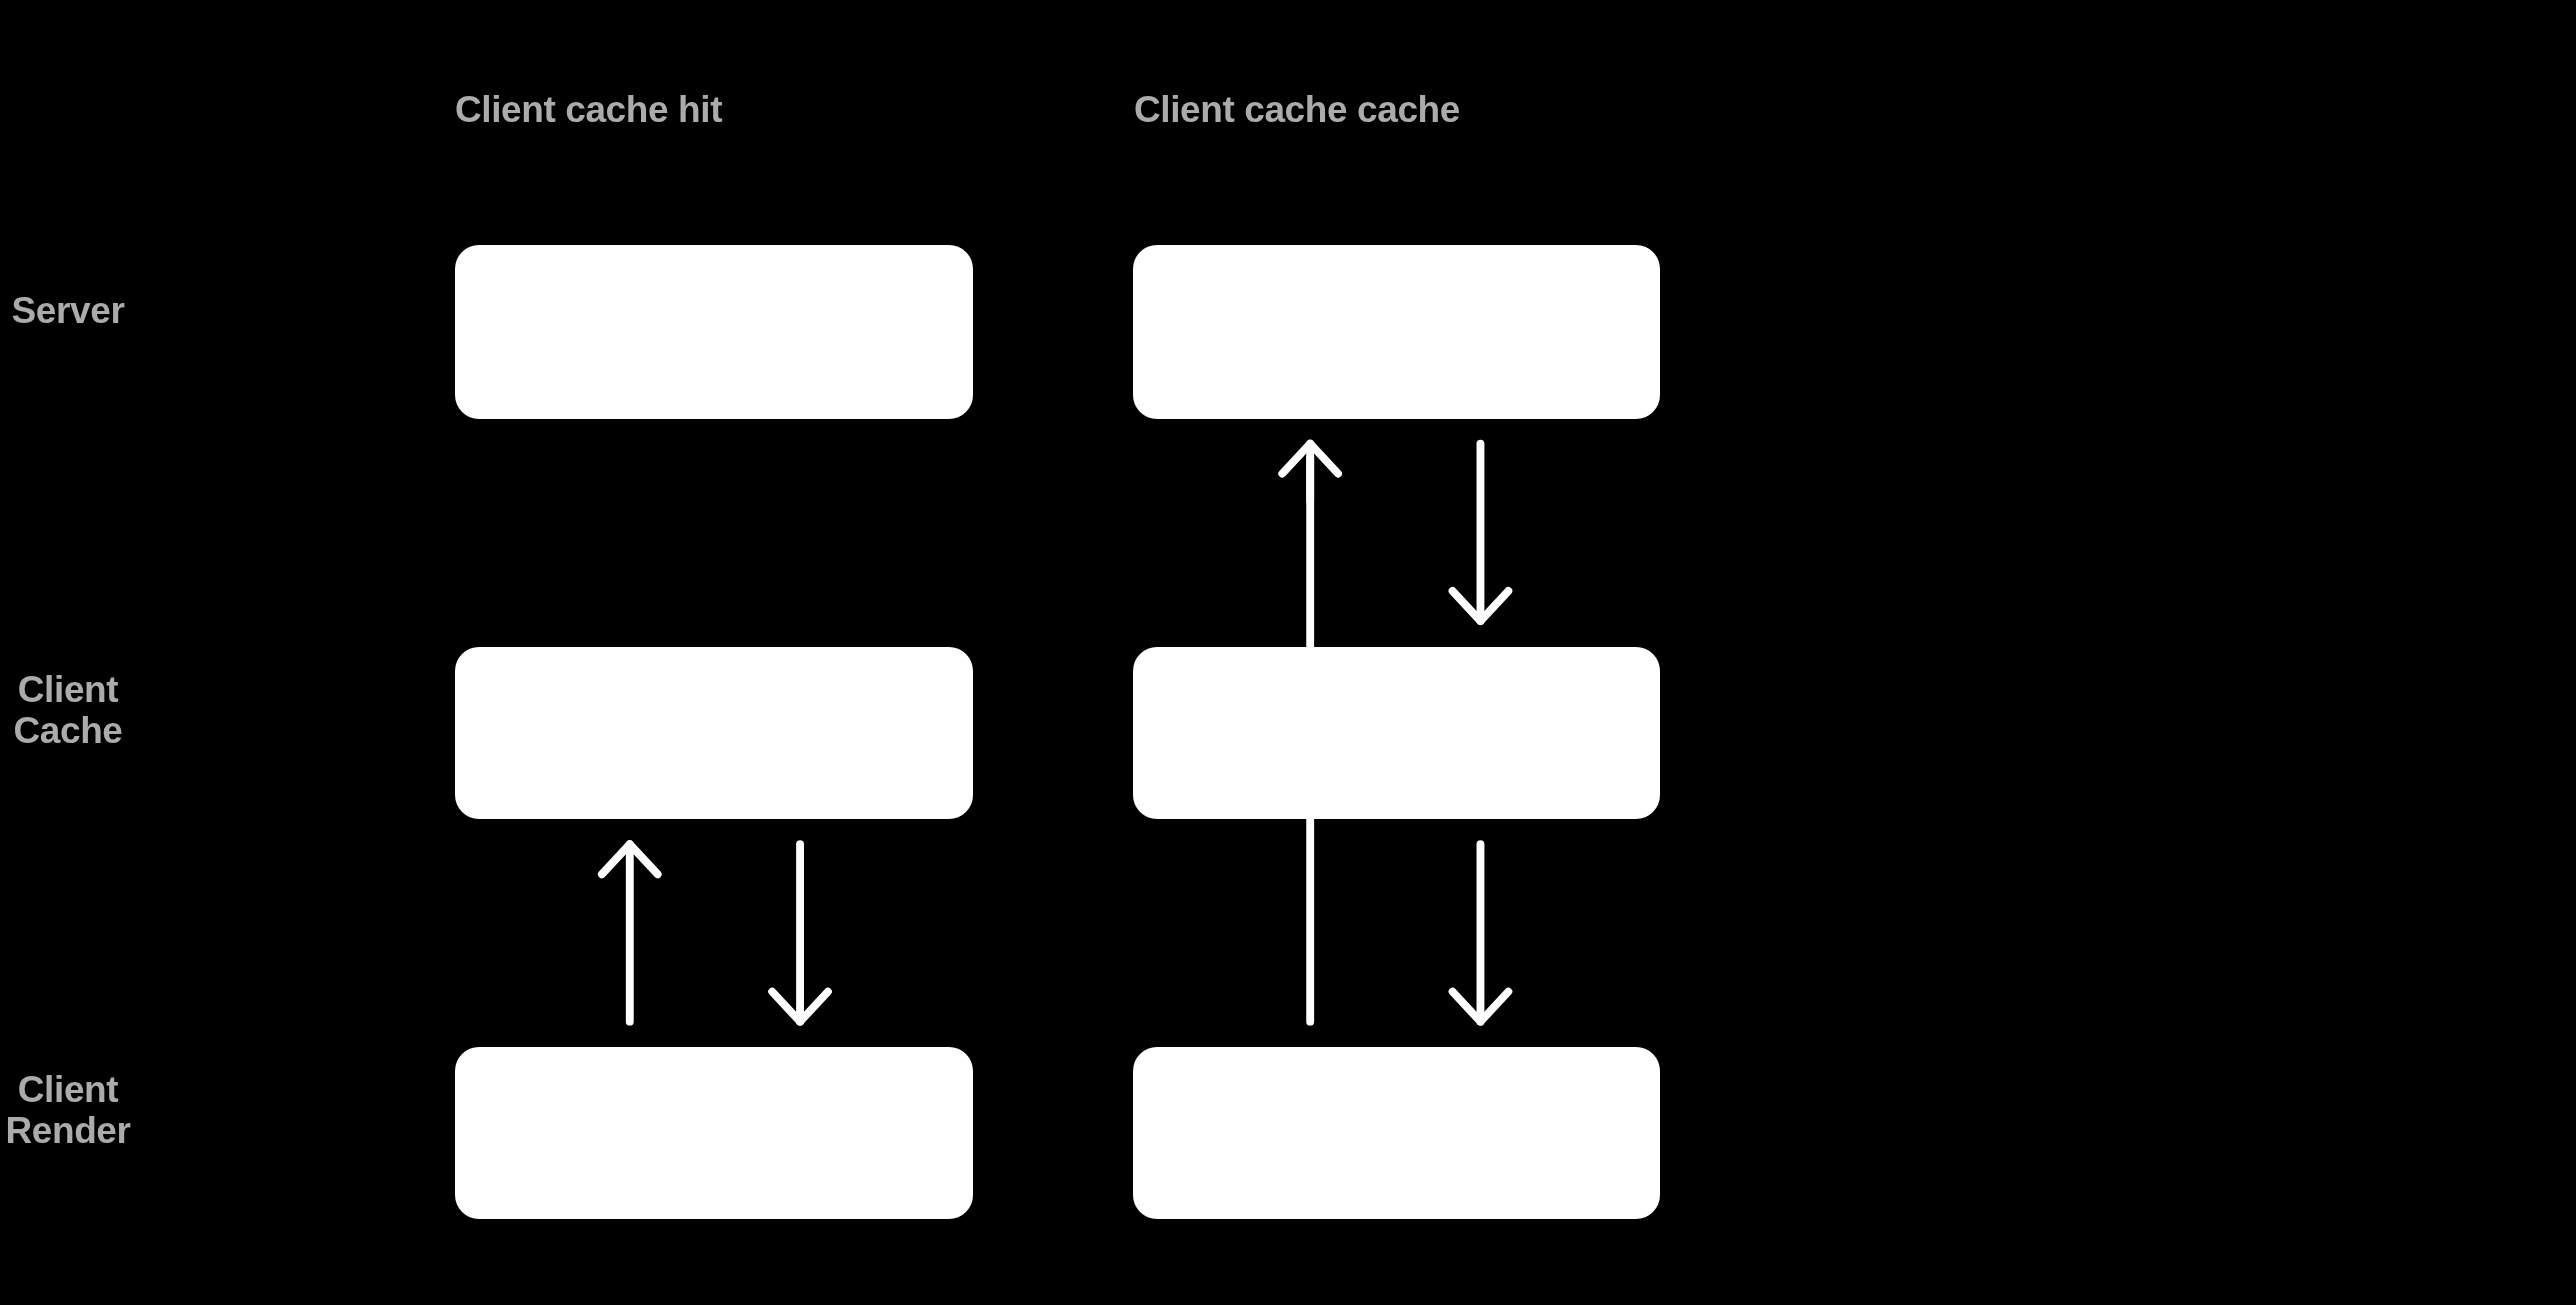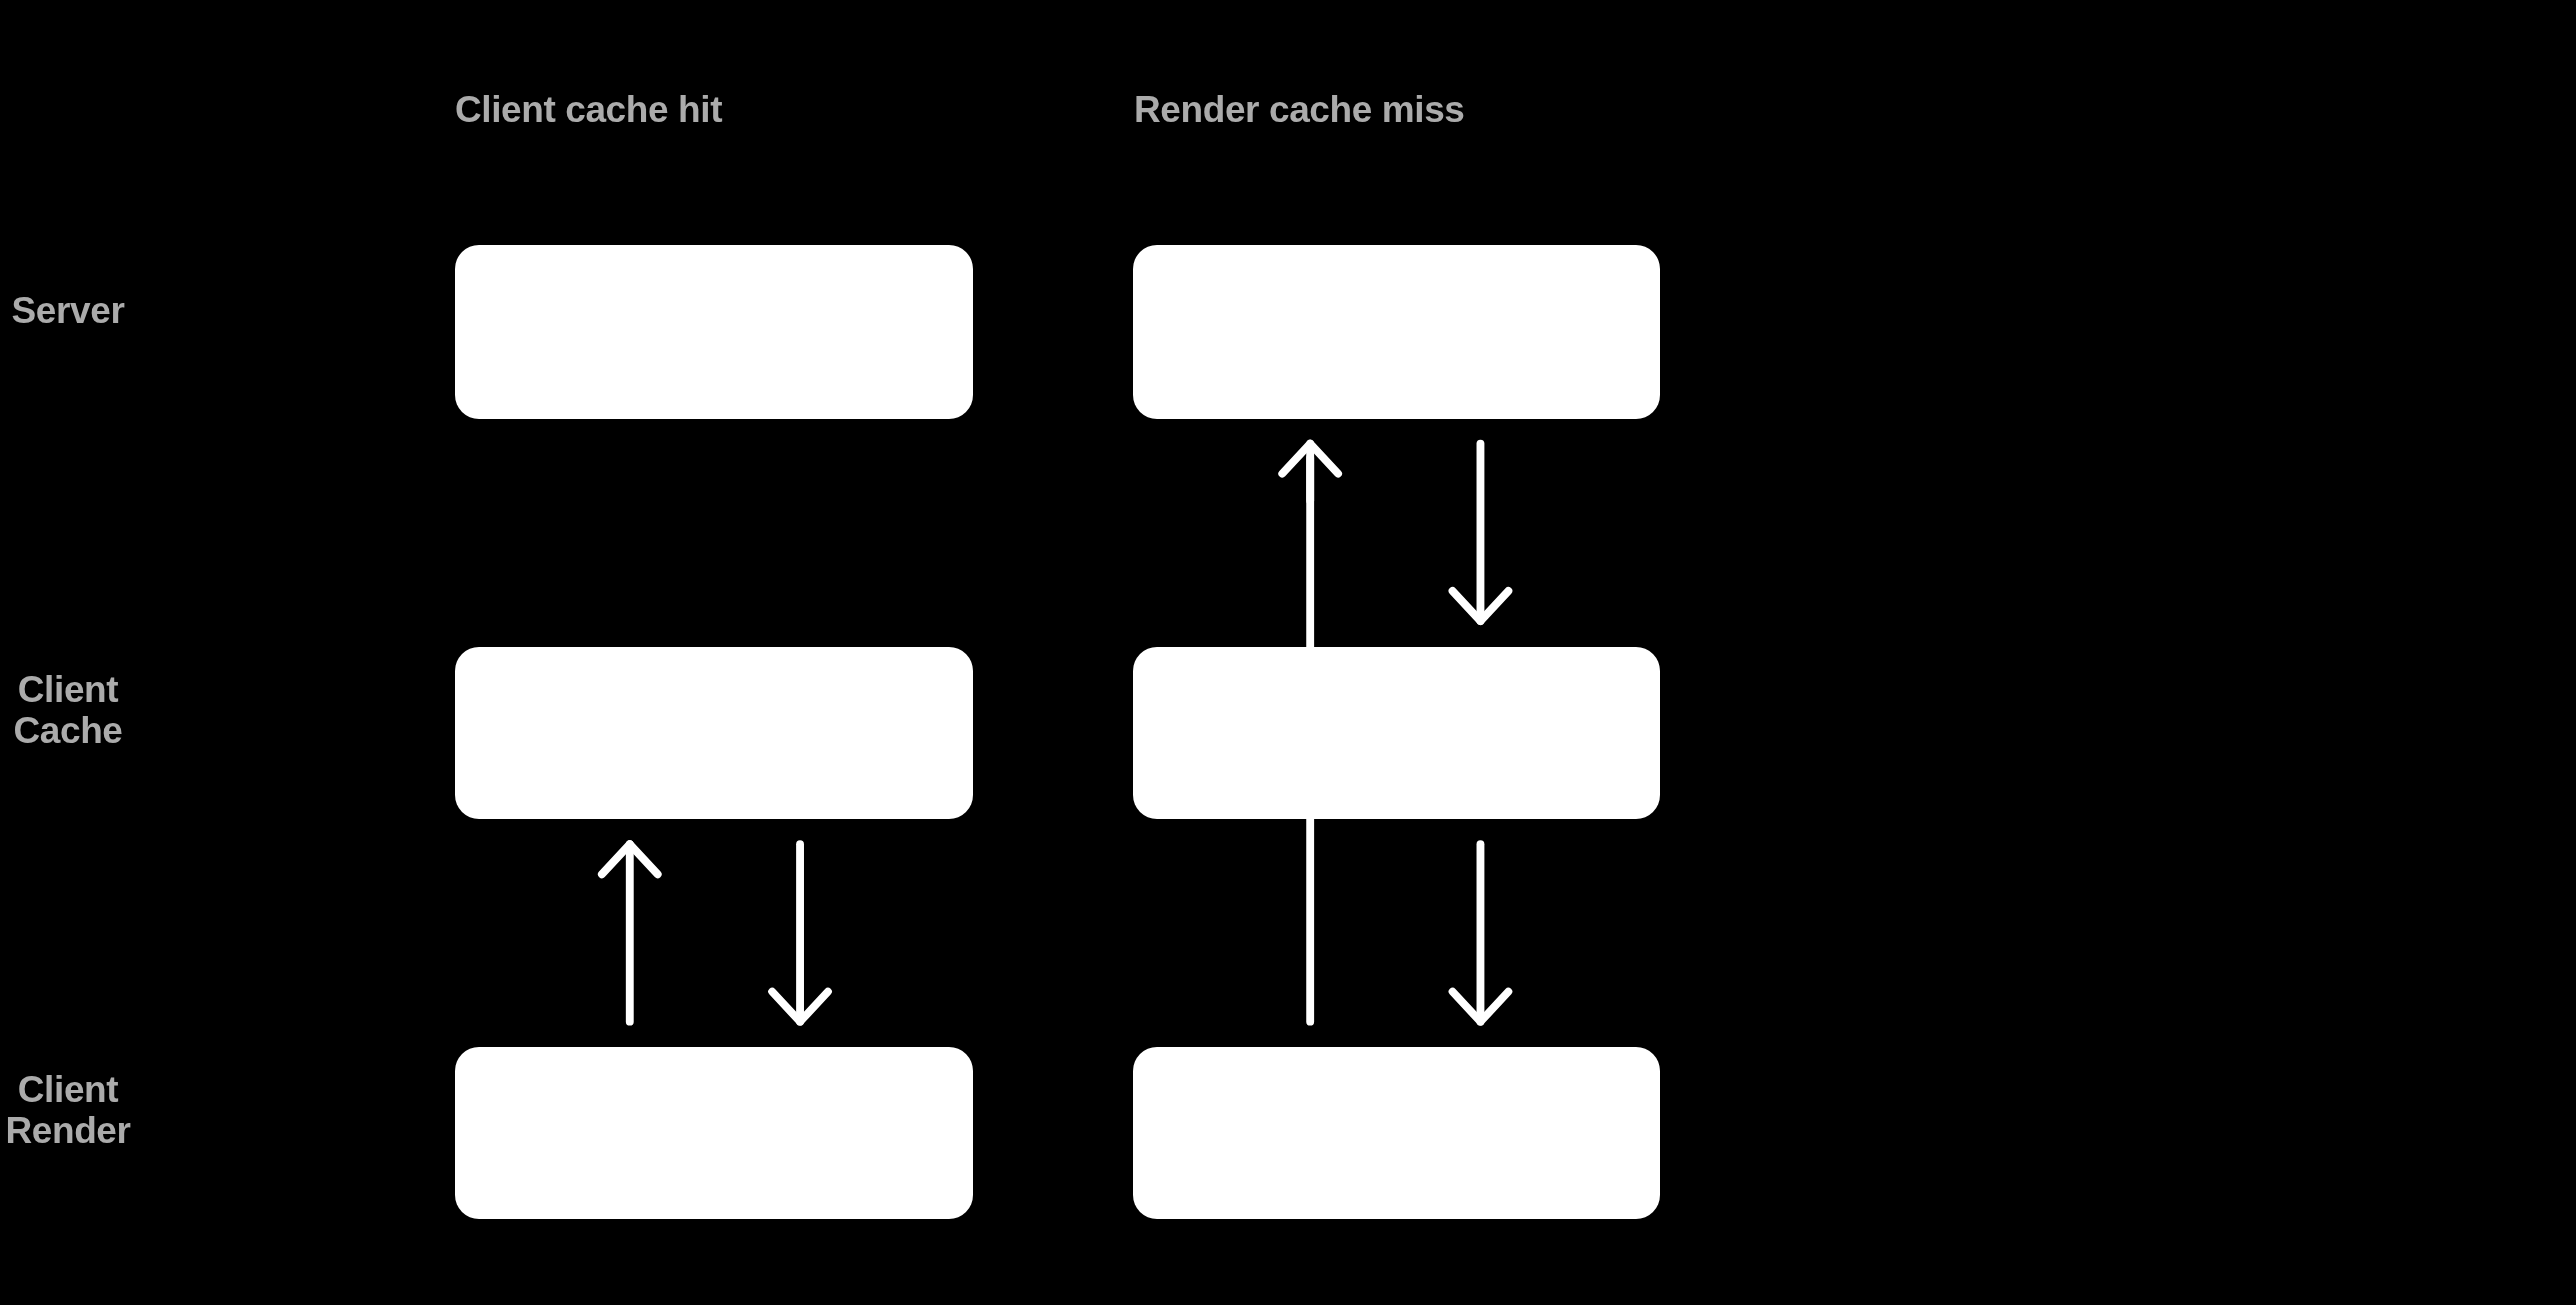--- a/index.html
+++ b/index.html
@@ -85,21 +85,21 @@
     stroke-linejoin: round;
   }
 </style>
 </head>
 <body>
 
 <div id="stage">
 
   <div class="col-header" id="col-header-0">Client cache hit</div>
 
-  <div class="col-header" id="col-header-1">Render cache miss</div>
+  <div class="col-header" id="col-header-1">Client cache cache</div>
 
   <div class="row-label" id="row-label-0">Server</div>
 
   <div class="row-label" id="row-label-1">Client
 Cache</div>
 
   <div class="row-label" id="row-label-2">Client
 Render</div>
 
   <svg class="arrow-layer" id="arrow-layer-under" viewBox="0 0 3600 1824" width="2576" height="1305">

